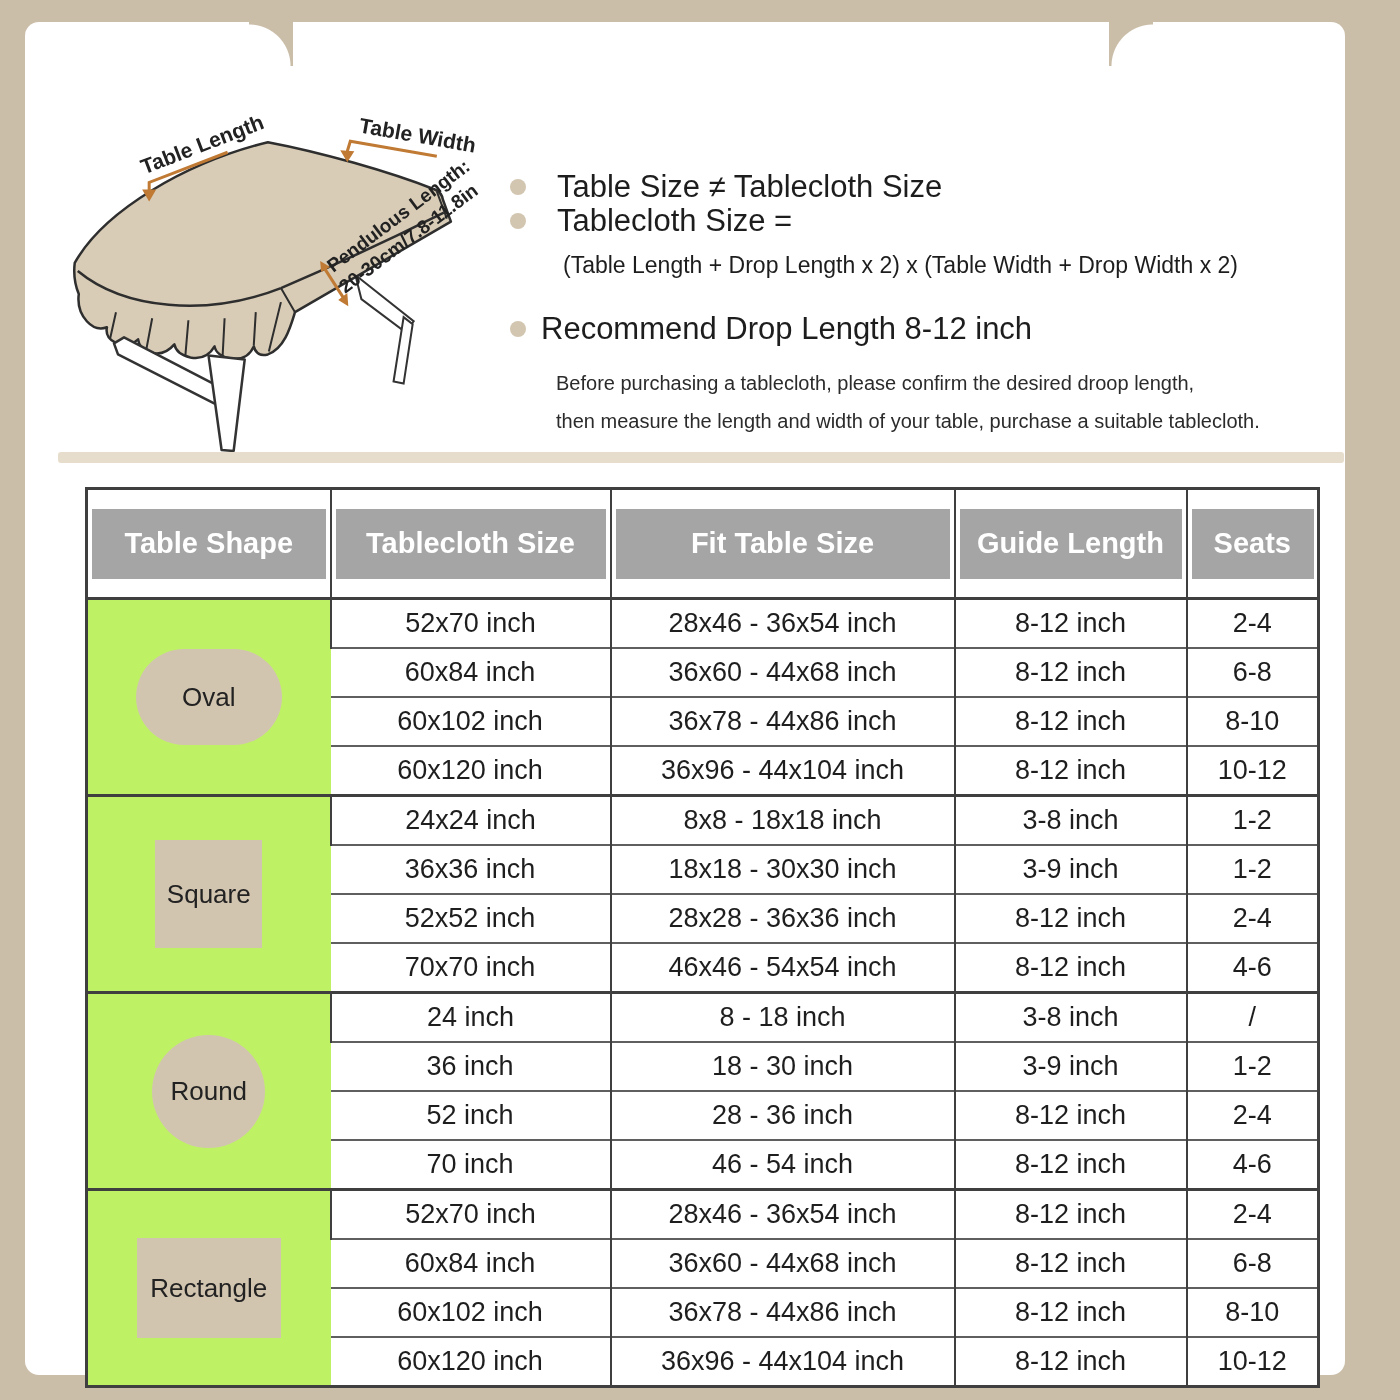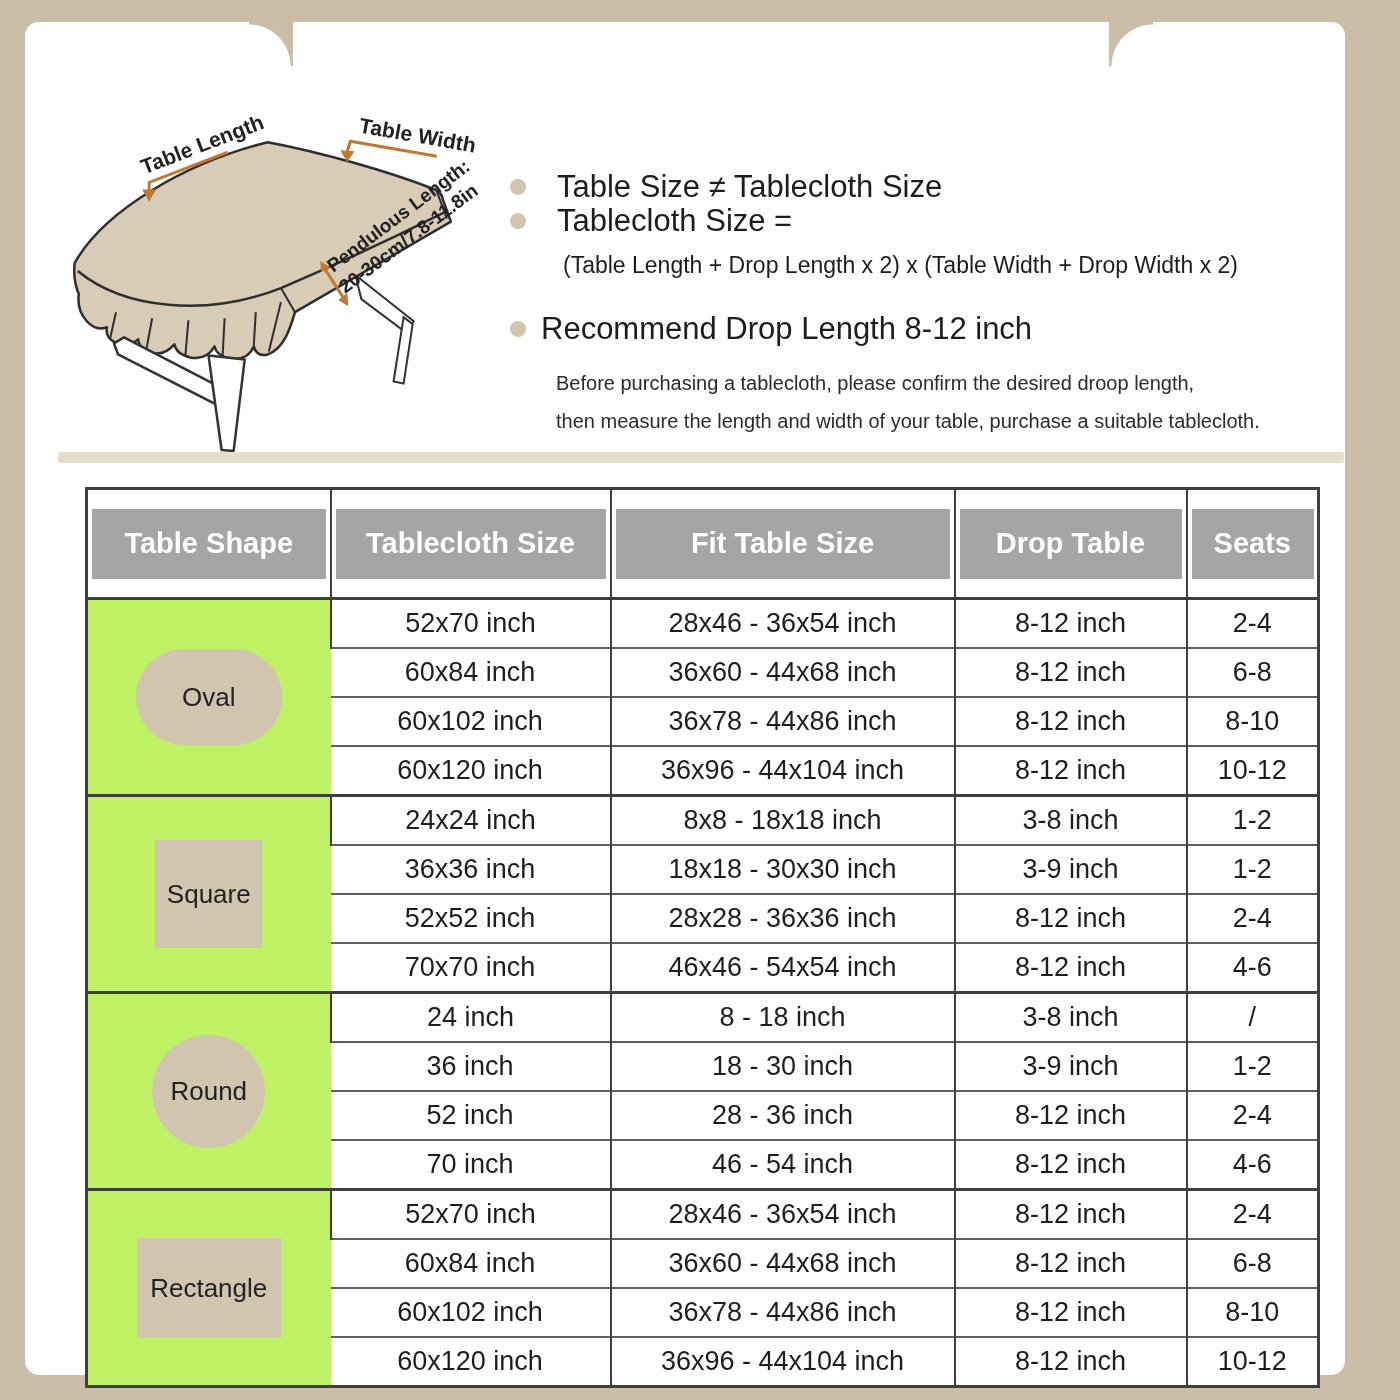--- a/index.html
+++ b/index.html
@@ -154,21 +154,21 @@
         <col style="width:280px">
         <col style="width:344px">
         <col style="width:232px">
         <col style="width:132px">
     </colgroup>
     <thead>
       <tr>
         <th>Table Shape</th>
         <th>Tablecloth Size</th>
         <th>Fit Table Size</th>
-        <th>Drop Table</th>
+        <th>Guide Length</th>
         <th>Seats</th>
       </tr>
     </thead>
     <tbody>
         <tr class="group-start">
           <td rowspan="4" class="shape-cell">
             <div class="shape-icon oval">
               <span>Oval</span>
             </div>
           </td>

